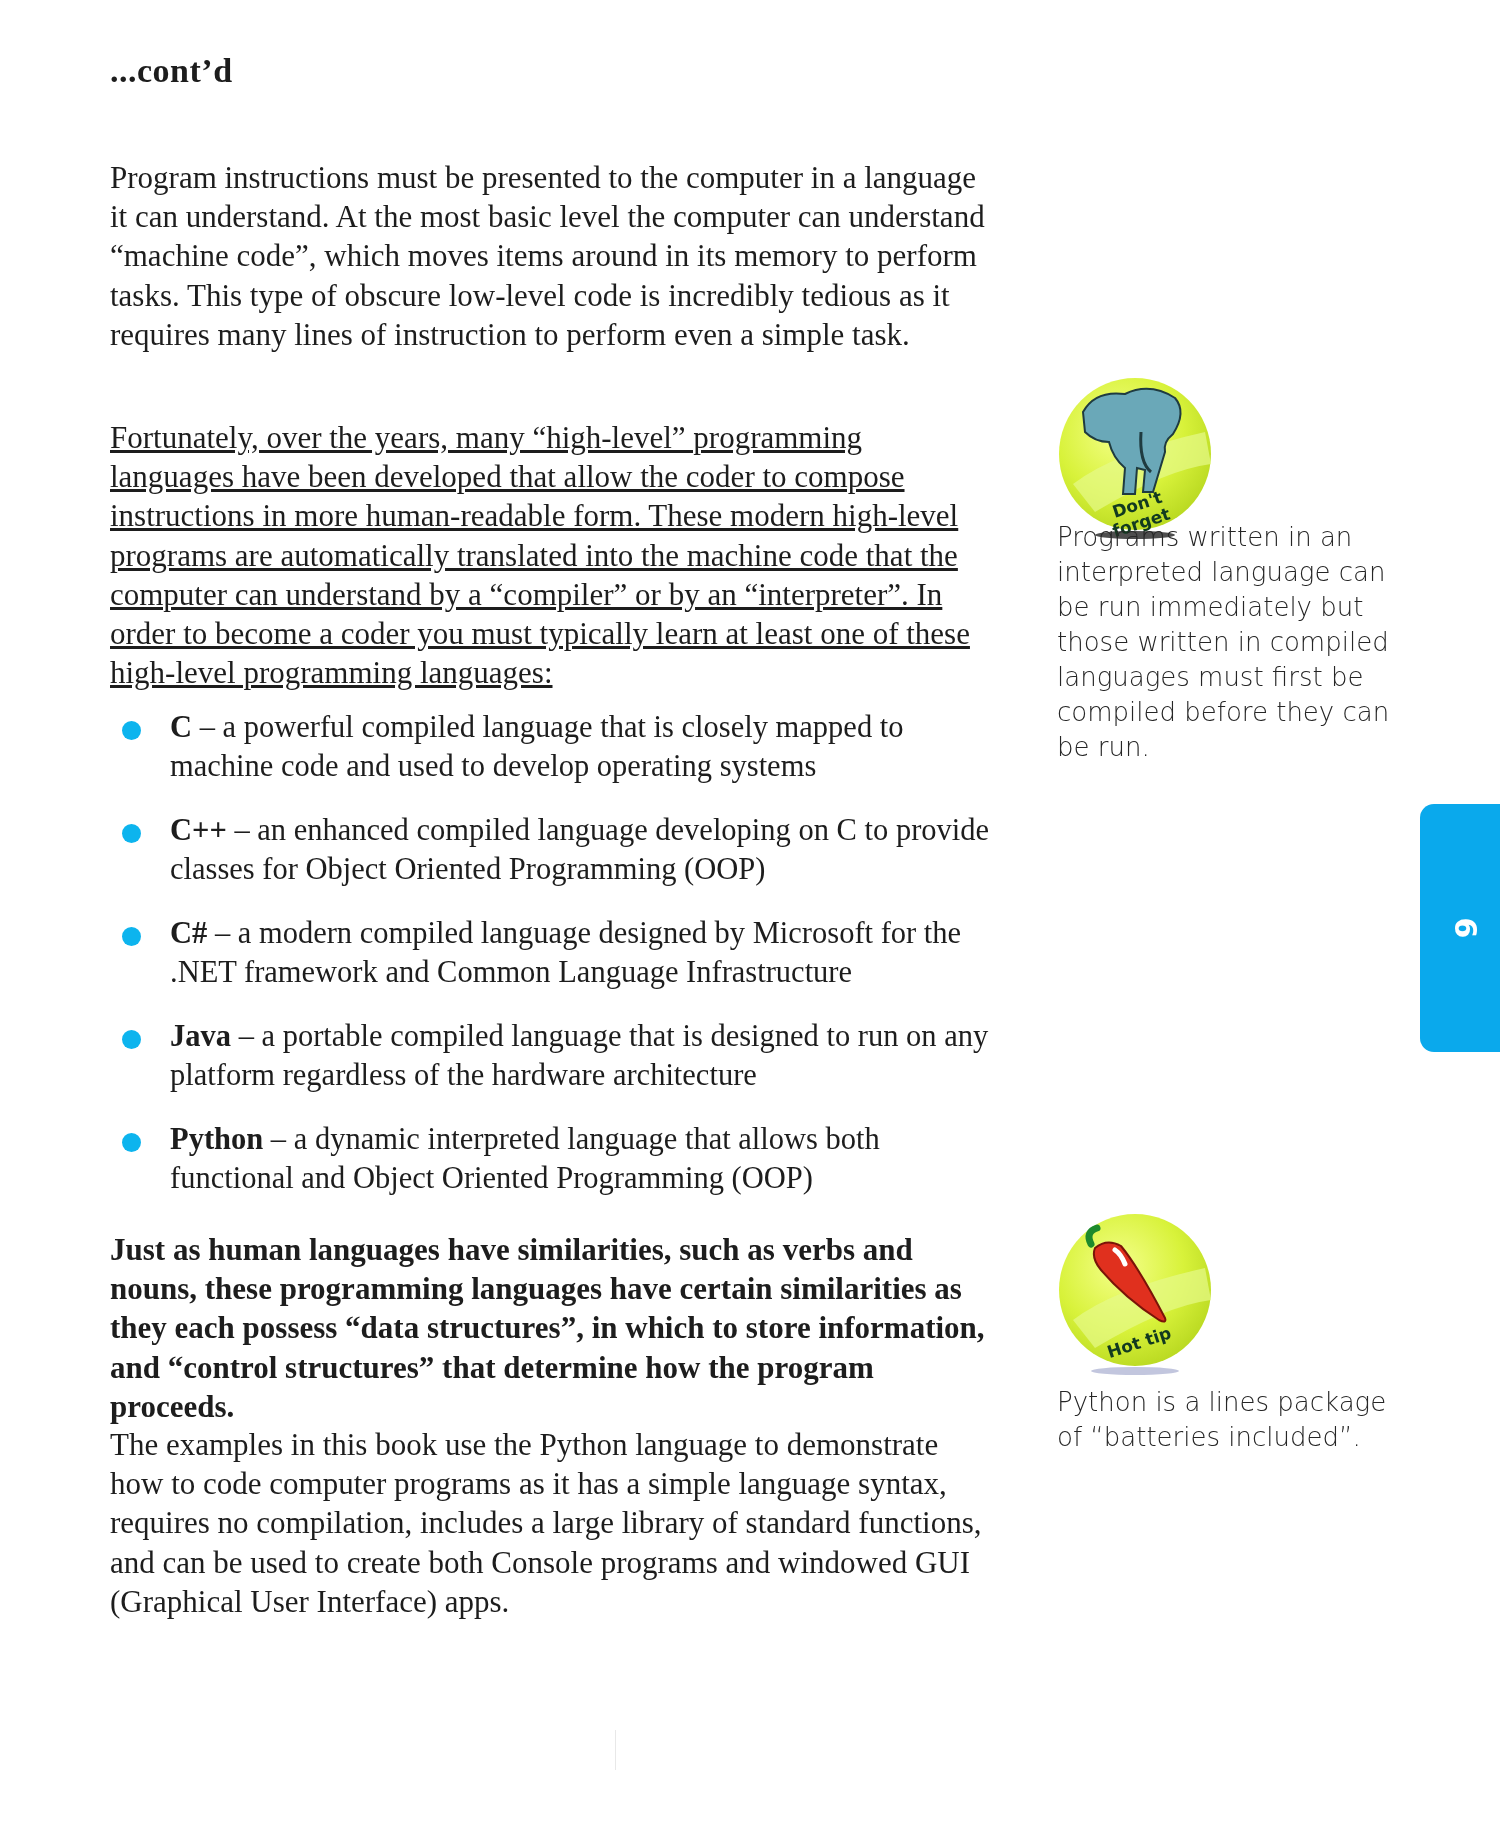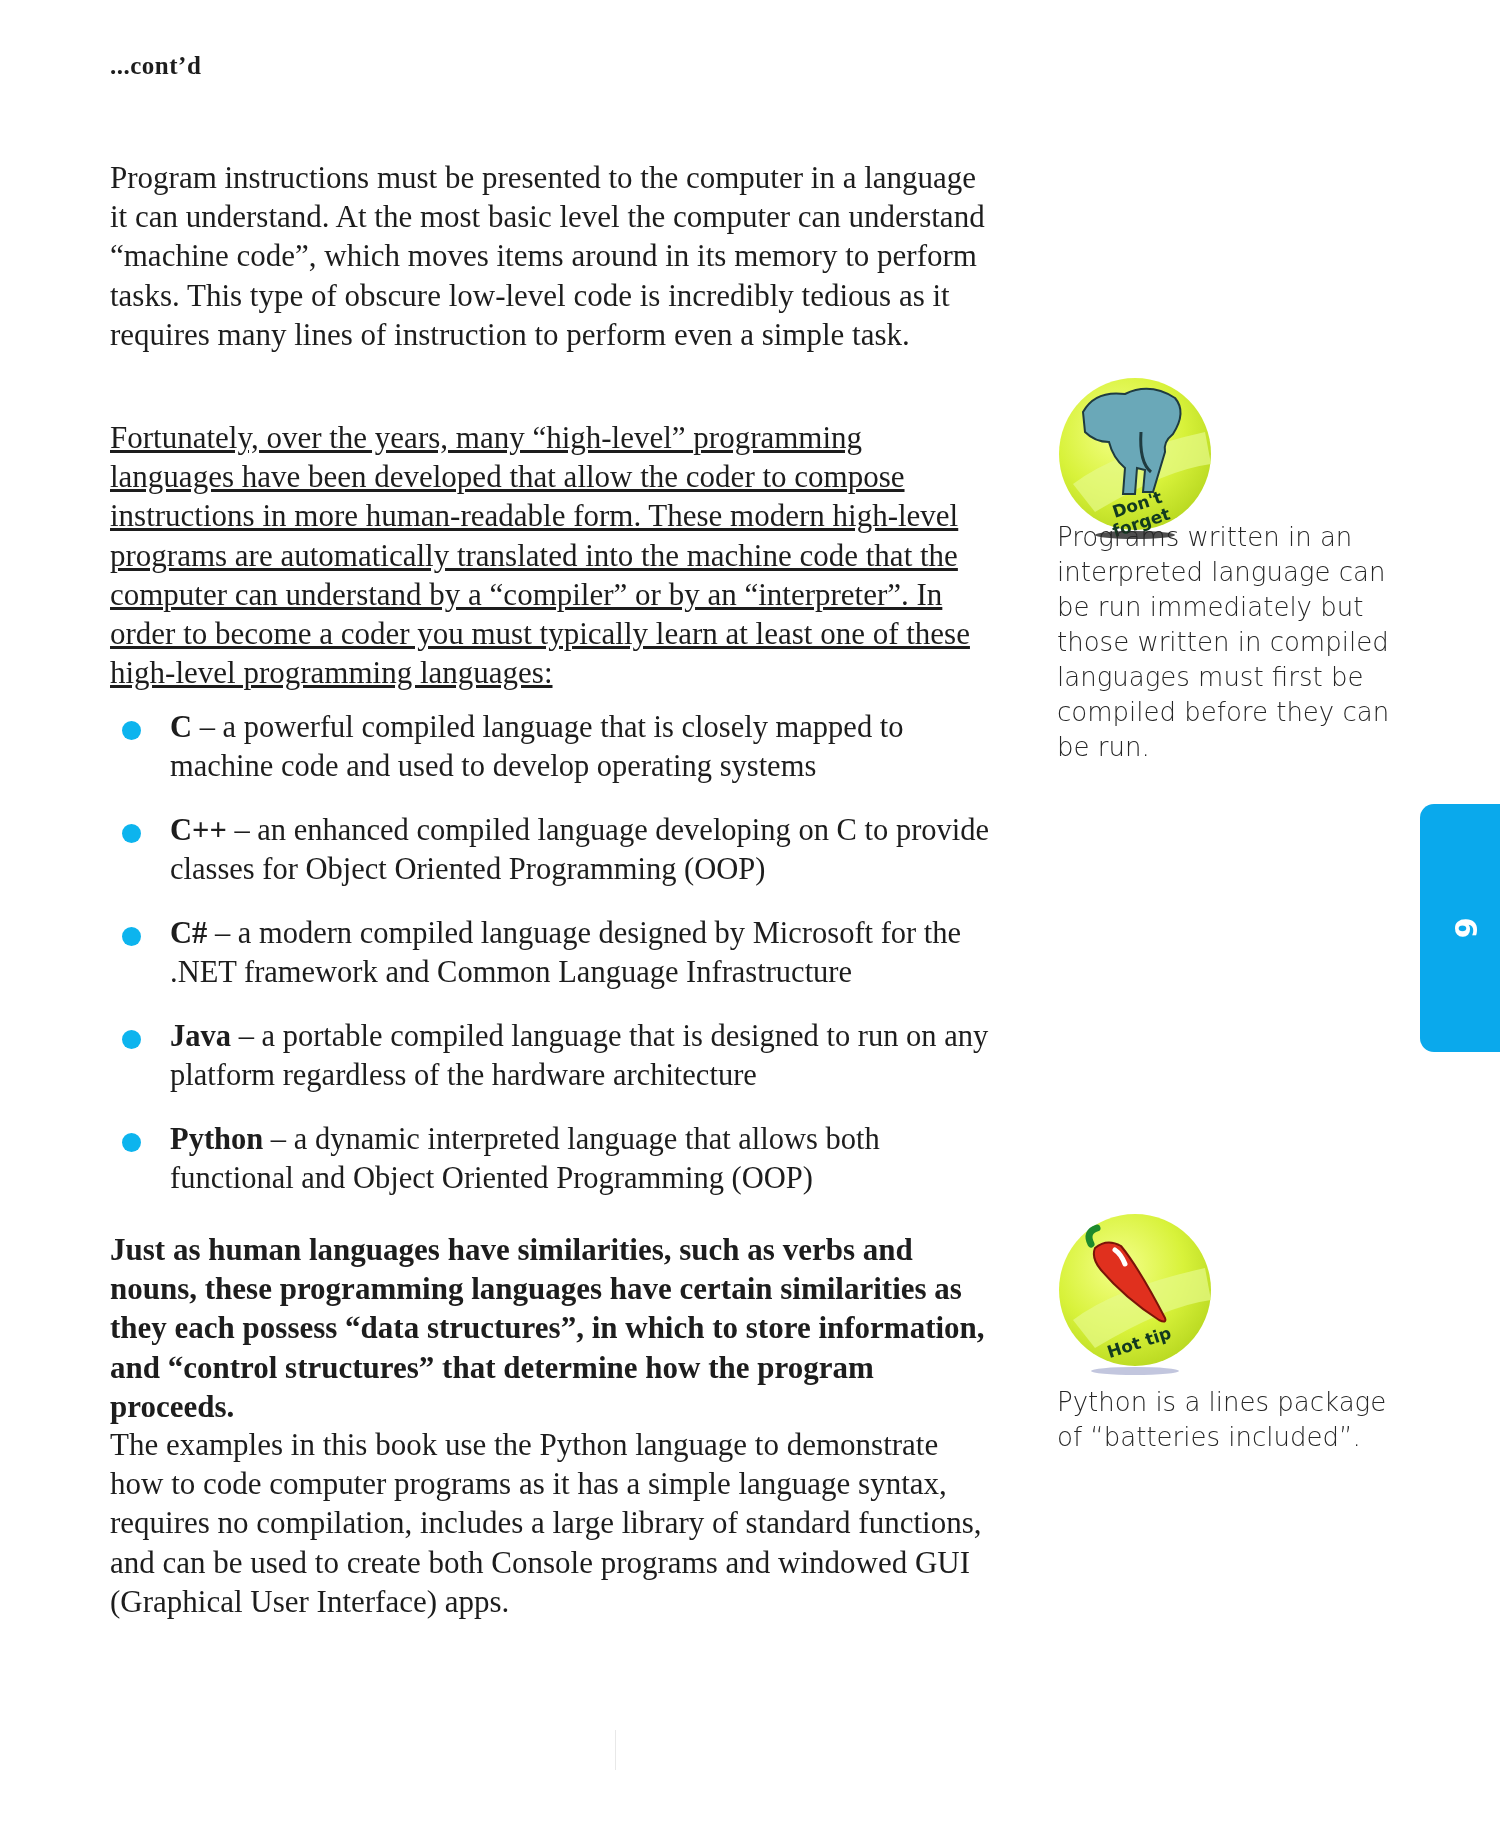--- a/index.html
+++ b/index.html
@@ -1,20 +1,20 @@
 <!DOCTYPE html>
 <html><head>
 <meta charset="utf-8">
 <style>
   html, body { margin: 0; padding: 0; background: #ffffff; }
   body { width: 1500px; height: 1848px; position: relative; overflow: hidden; }
   .serif { font-family: "Liberation Serif", "DejaVu Serif", serif; color: #1d1d1d; }
   .sans { font-family: "DejaVu Sans", "Liberation Sans", sans-serif; color: #262626; }
 
-  #heading { position: absolute; left: 110px; top: 52px; font-size: 25px; font-weight: bold; letter-spacing: 0.5px; margin: 0; }
+  #heading { position: absolute; left: 110px; top: 52px; font-size: 34px; font-weight: bold; letter-spacing: 0.5px; margin: 0; }
 
   .para { position: absolute; left: 110px; width: 880px; font-size: 31px; line-height: 39.2px; margin: 0; }
   #para1 { top: 158px; }
   #para2 { top: 418px; text-decoration: underline; }
   #para3 { top: 1230px; font-weight: bold; }
   #para4 { top: 1425px; }
 
   #bullets { position: absolute; left: 110px; top: 708px; width: 880px; margin: 0; padding: 0; list-style: none; }
   #bullets li { position: relative; padding-left: 60px; font-size: 30.5px; line-height: 39px; margin-bottom: 25px; }
   #bullets li .dot { position: absolute; left: 12px; top: 13px; width: 19px; height: 19px; border-radius: 50%; background: #0db4ee; }

